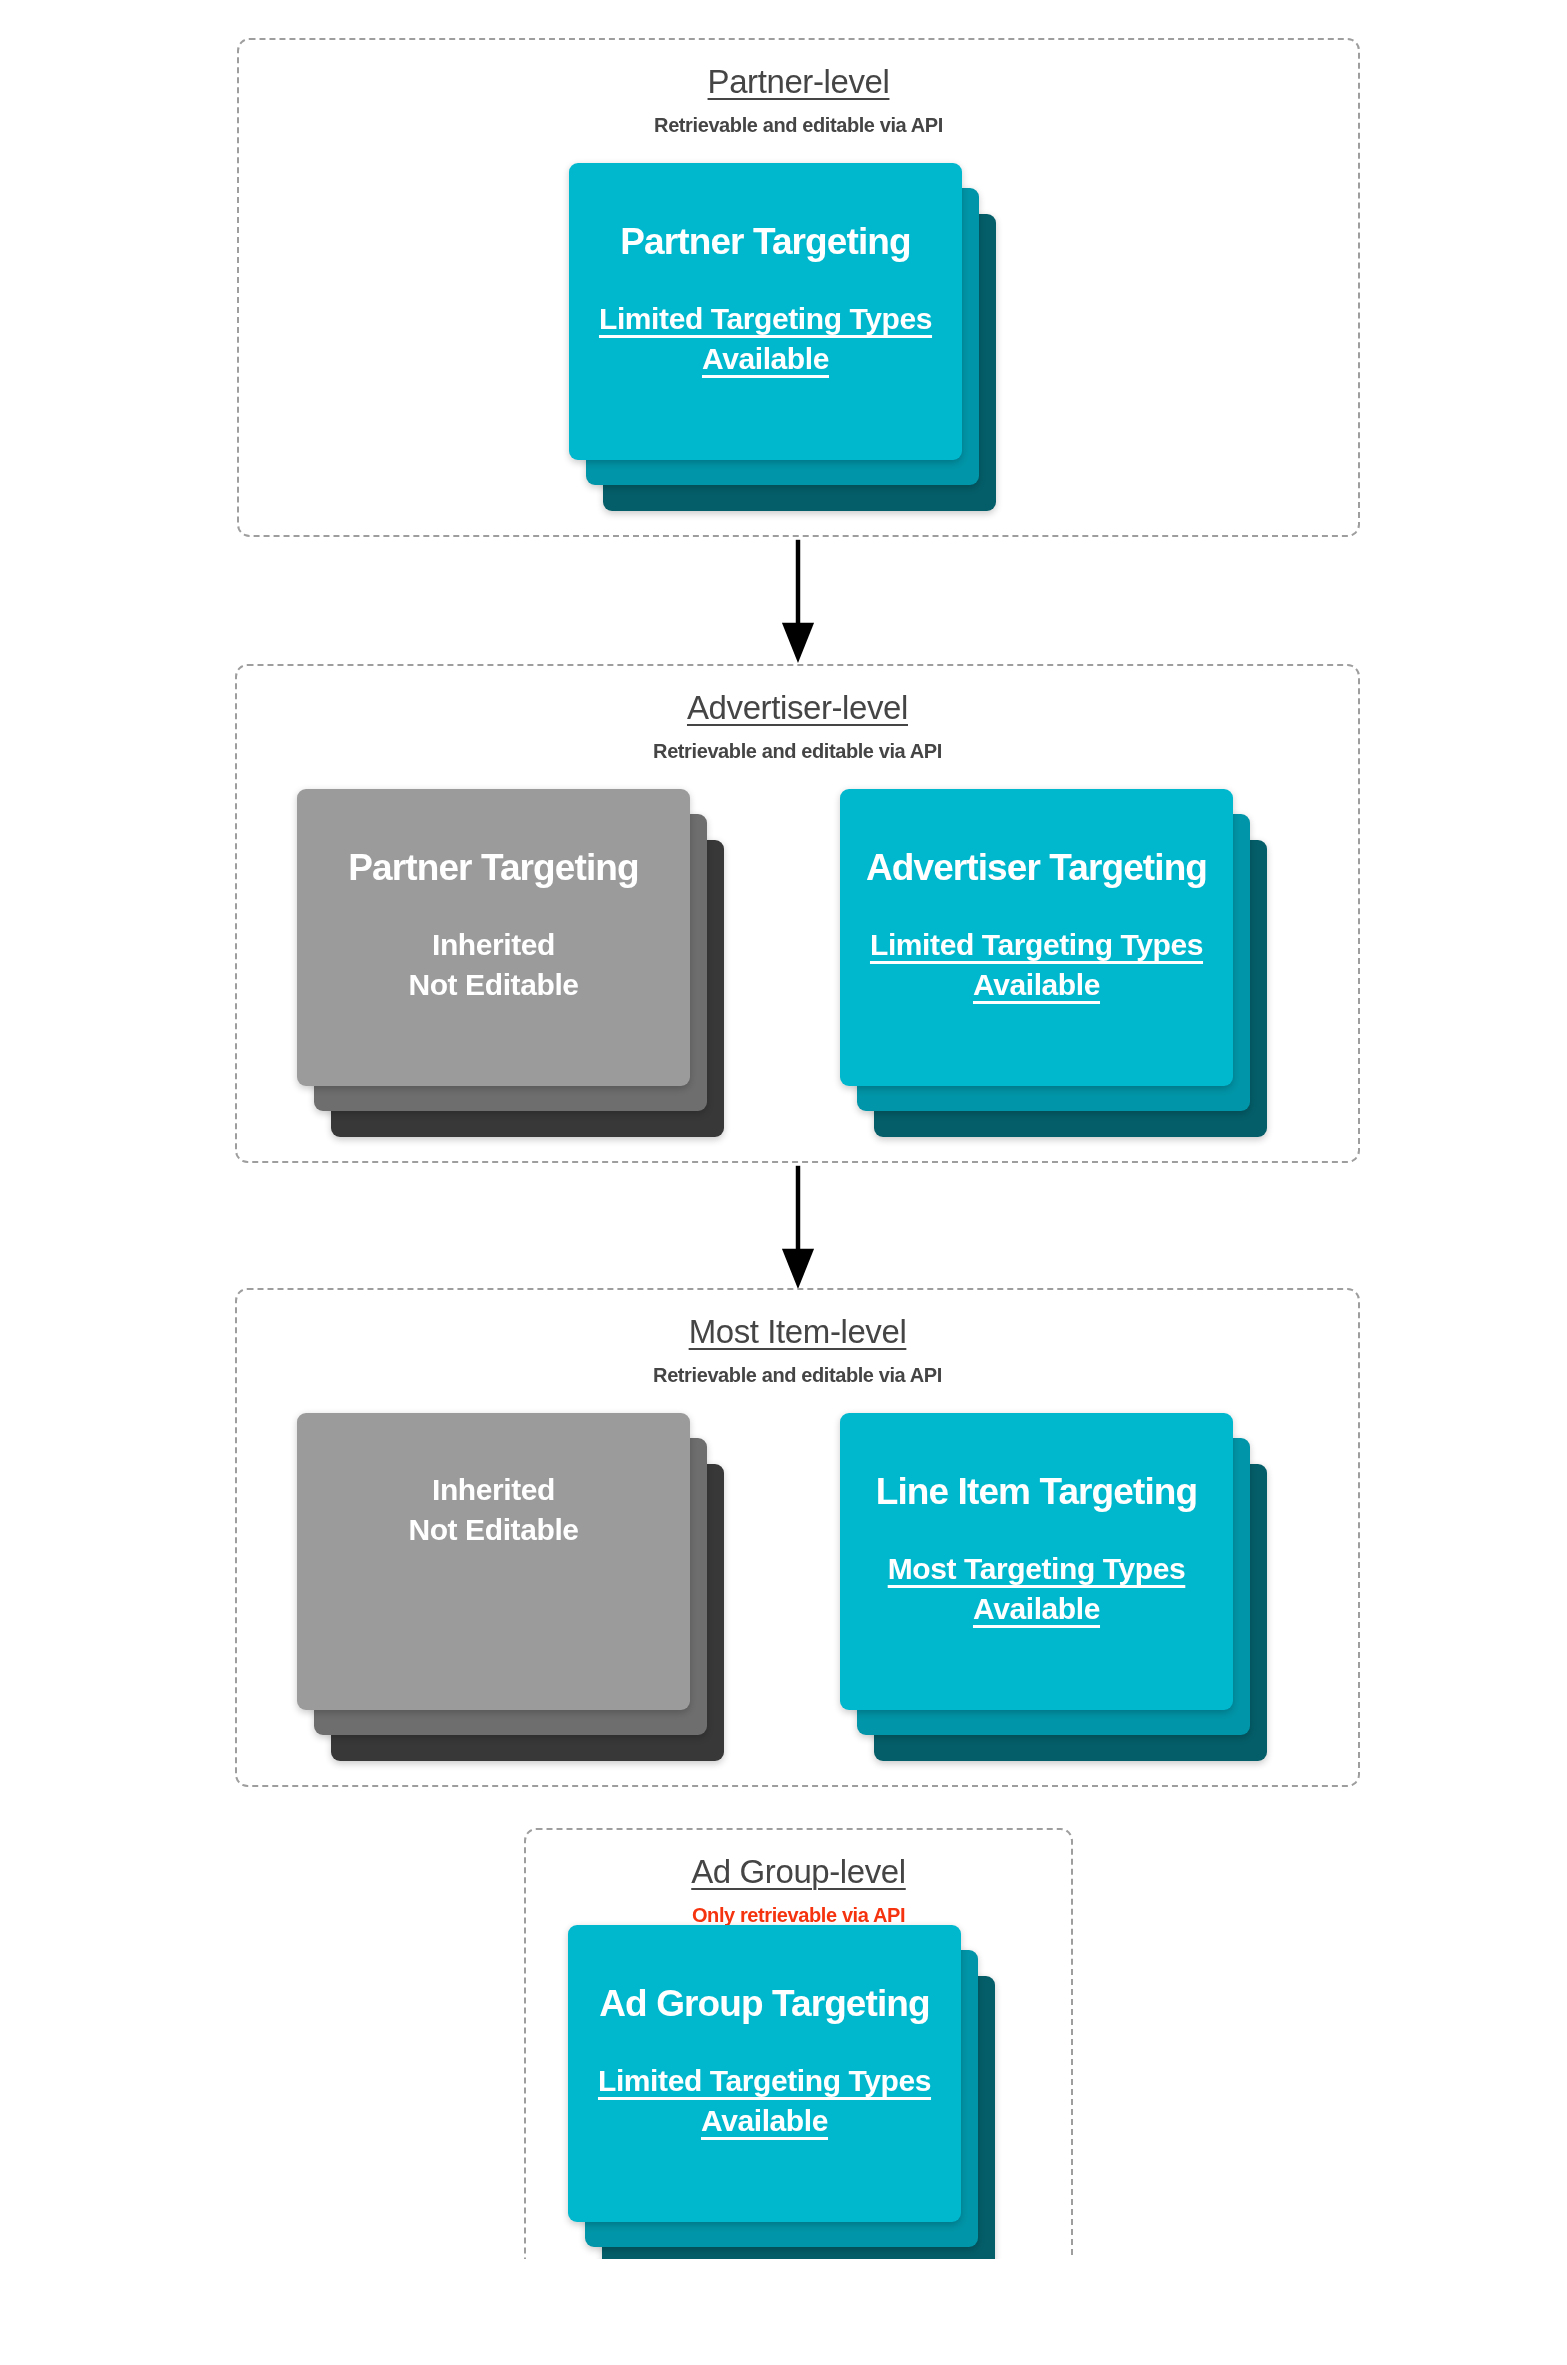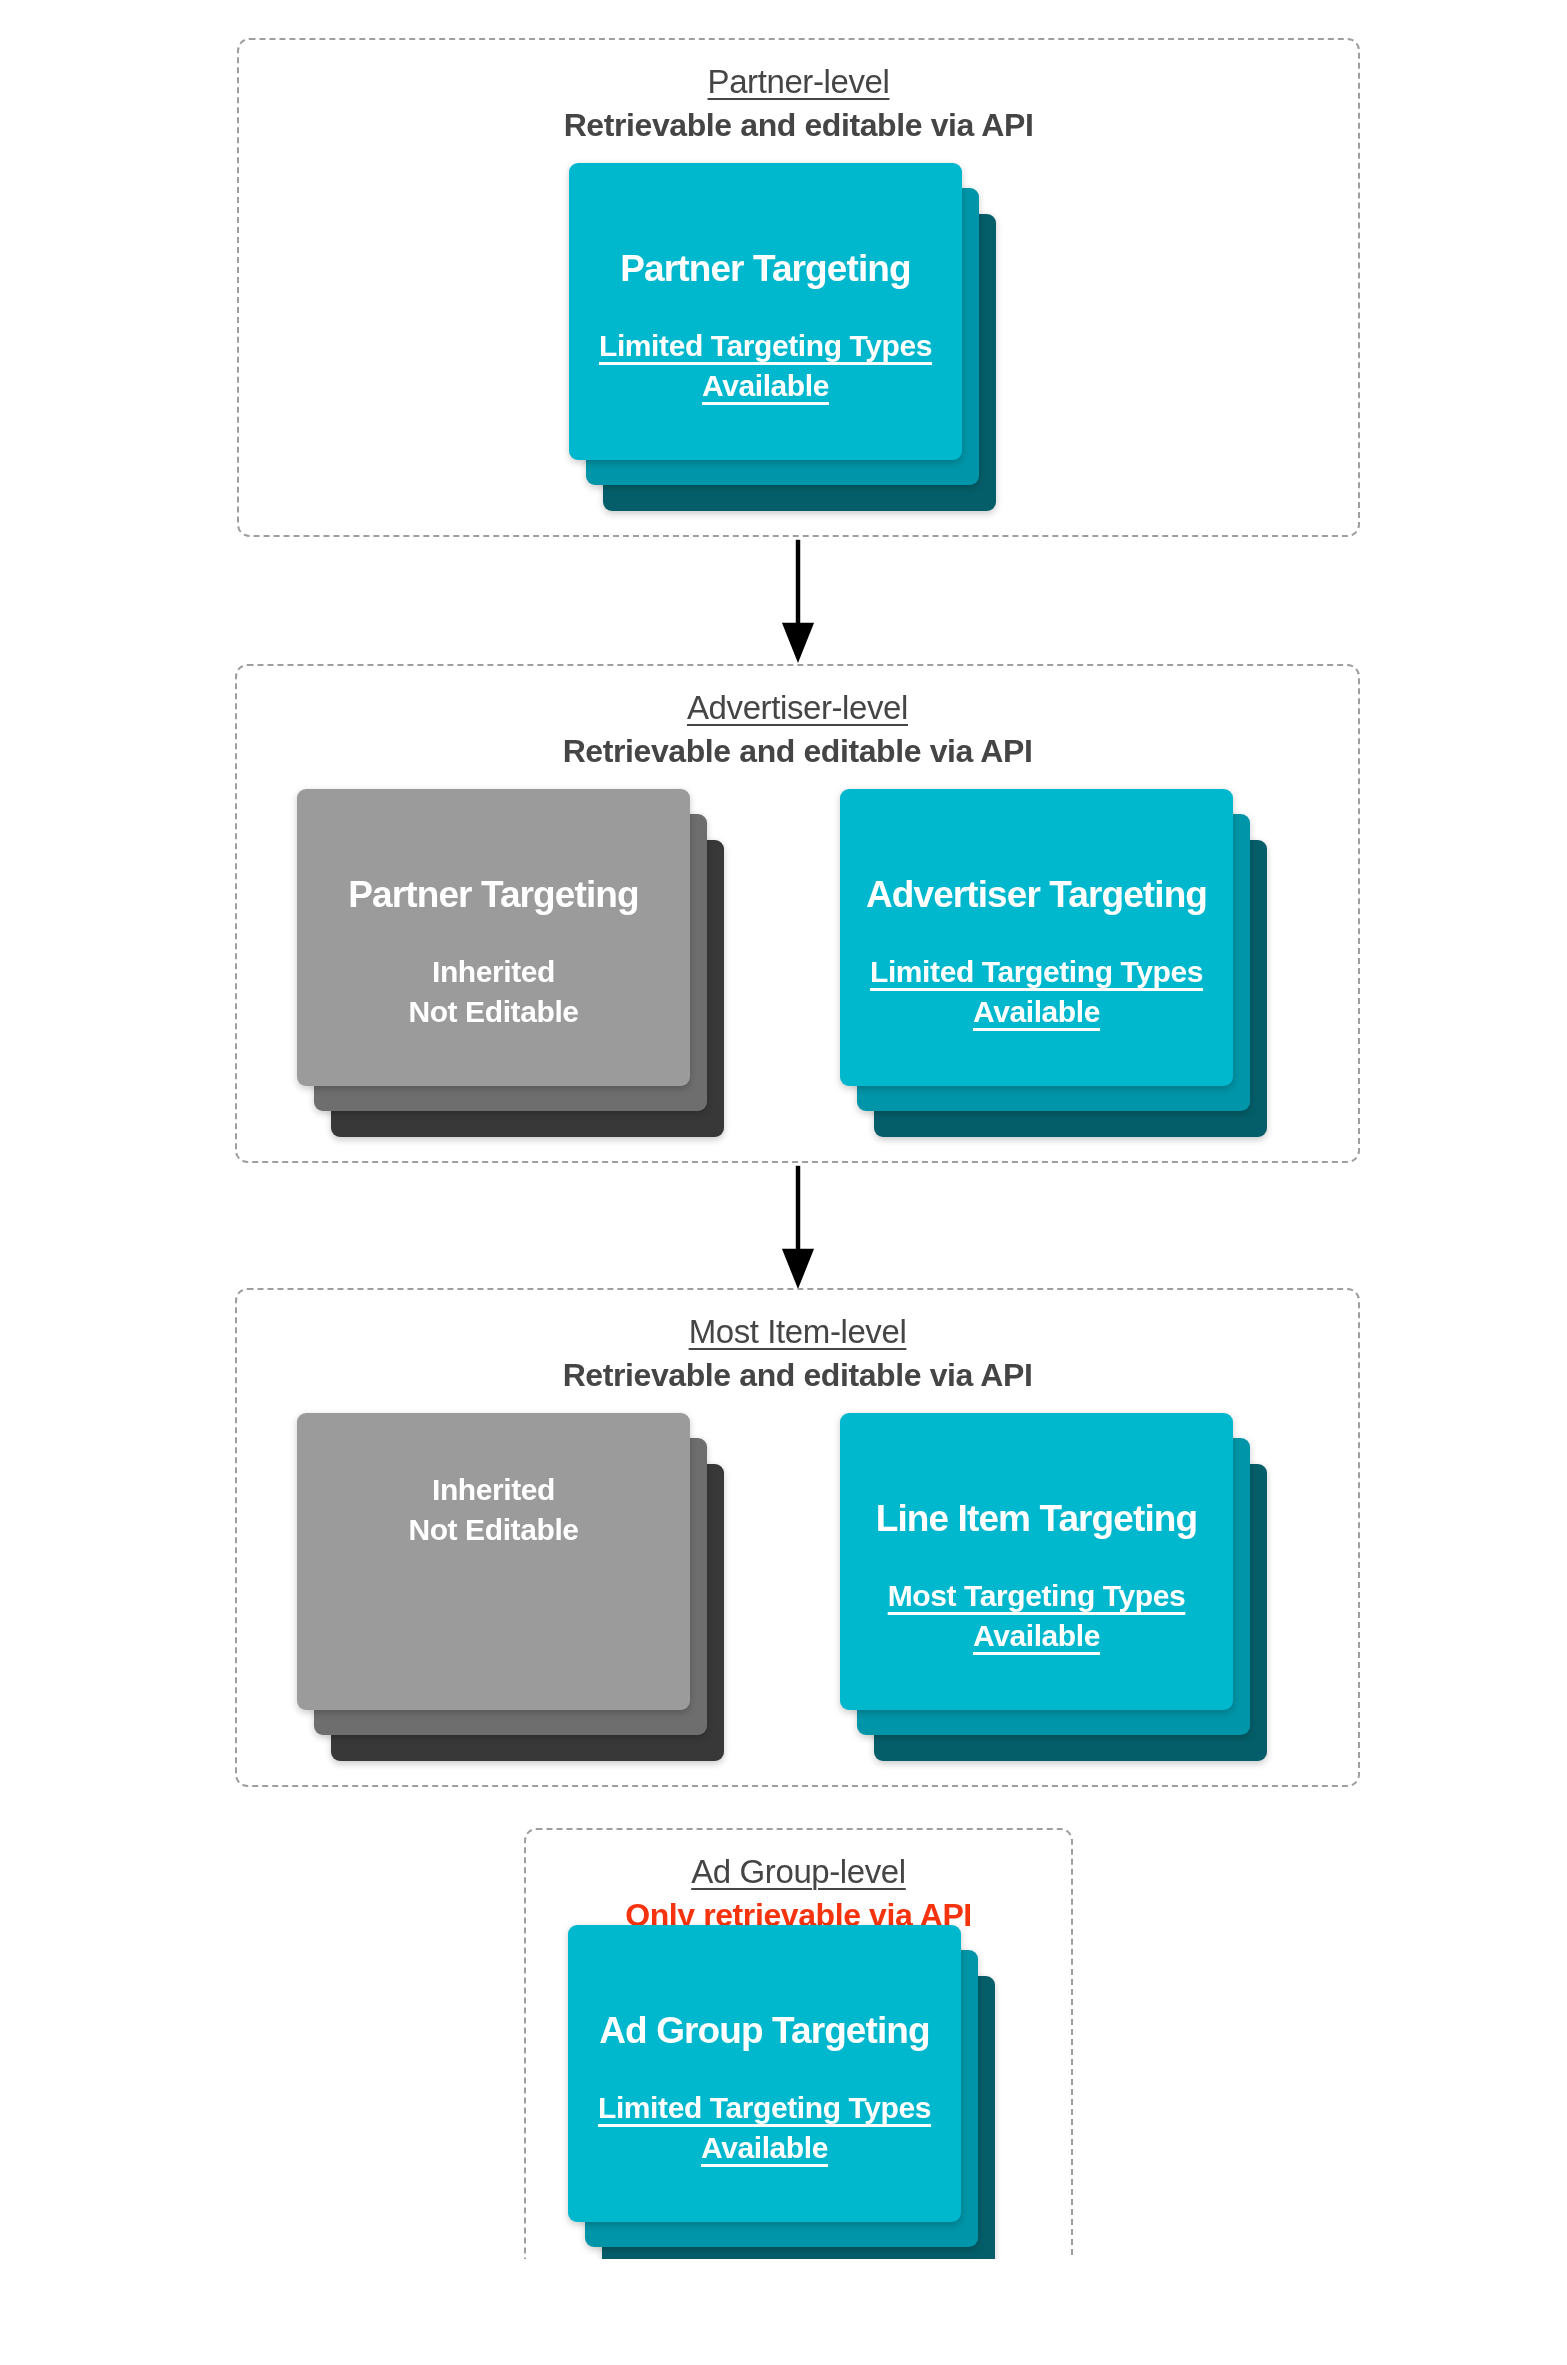--- a/index.html
+++ b/index.html
@@ -28,21 +28,21 @@
     font-weight:400;
     color:var(--heading-text,#454545);
     letter-spacing:-0.4px;
     line-height:41px;
     text-decoration:underline;
     text-decoration-thickness:2.2px;
     text-underline-offset:5.4px;
   }
   .section-subtitle{
     margin-top:3.6px;
-    font-size:32px;
+    font-size:20px;
     font-weight:700;
     color:var(--heading-text,#454545);
     letter-spacing:-0.4px;
     line-height:39px;
   }
   .section-subtitle.red{ color:var(--red-text,#f5330e); }
 
   
   .stack{ position:absolute; width:393px; height:297px; }
   .layer{
@@ -66,21 +66,20 @@
   .stack.gray .layer.mid  { background:var(--gray-mid,#6e6e6e); }
   .stack.gray .layer.front{ background:var(--gray-front,#9b9b9b); }
 
   .card-title{
     color:var(--card-text,#ffffff);
     font-size:37px; font-weight:700;
     letter-spacing:-0.9px;
     line-height:43px;
     white-space:pre-line;
     margin-bottom:36px;
-    margin-top:27px;
   }
   .card-line{
     color:var(--card-text,#ffffff);
     font-size:30px; font-weight:700;
     letter-spacing:-0.4px;
     line-height:40px;
   }
   .card-line.underlined{
     text-decoration:underline;
     text-decoration-thickness:2.7px;

